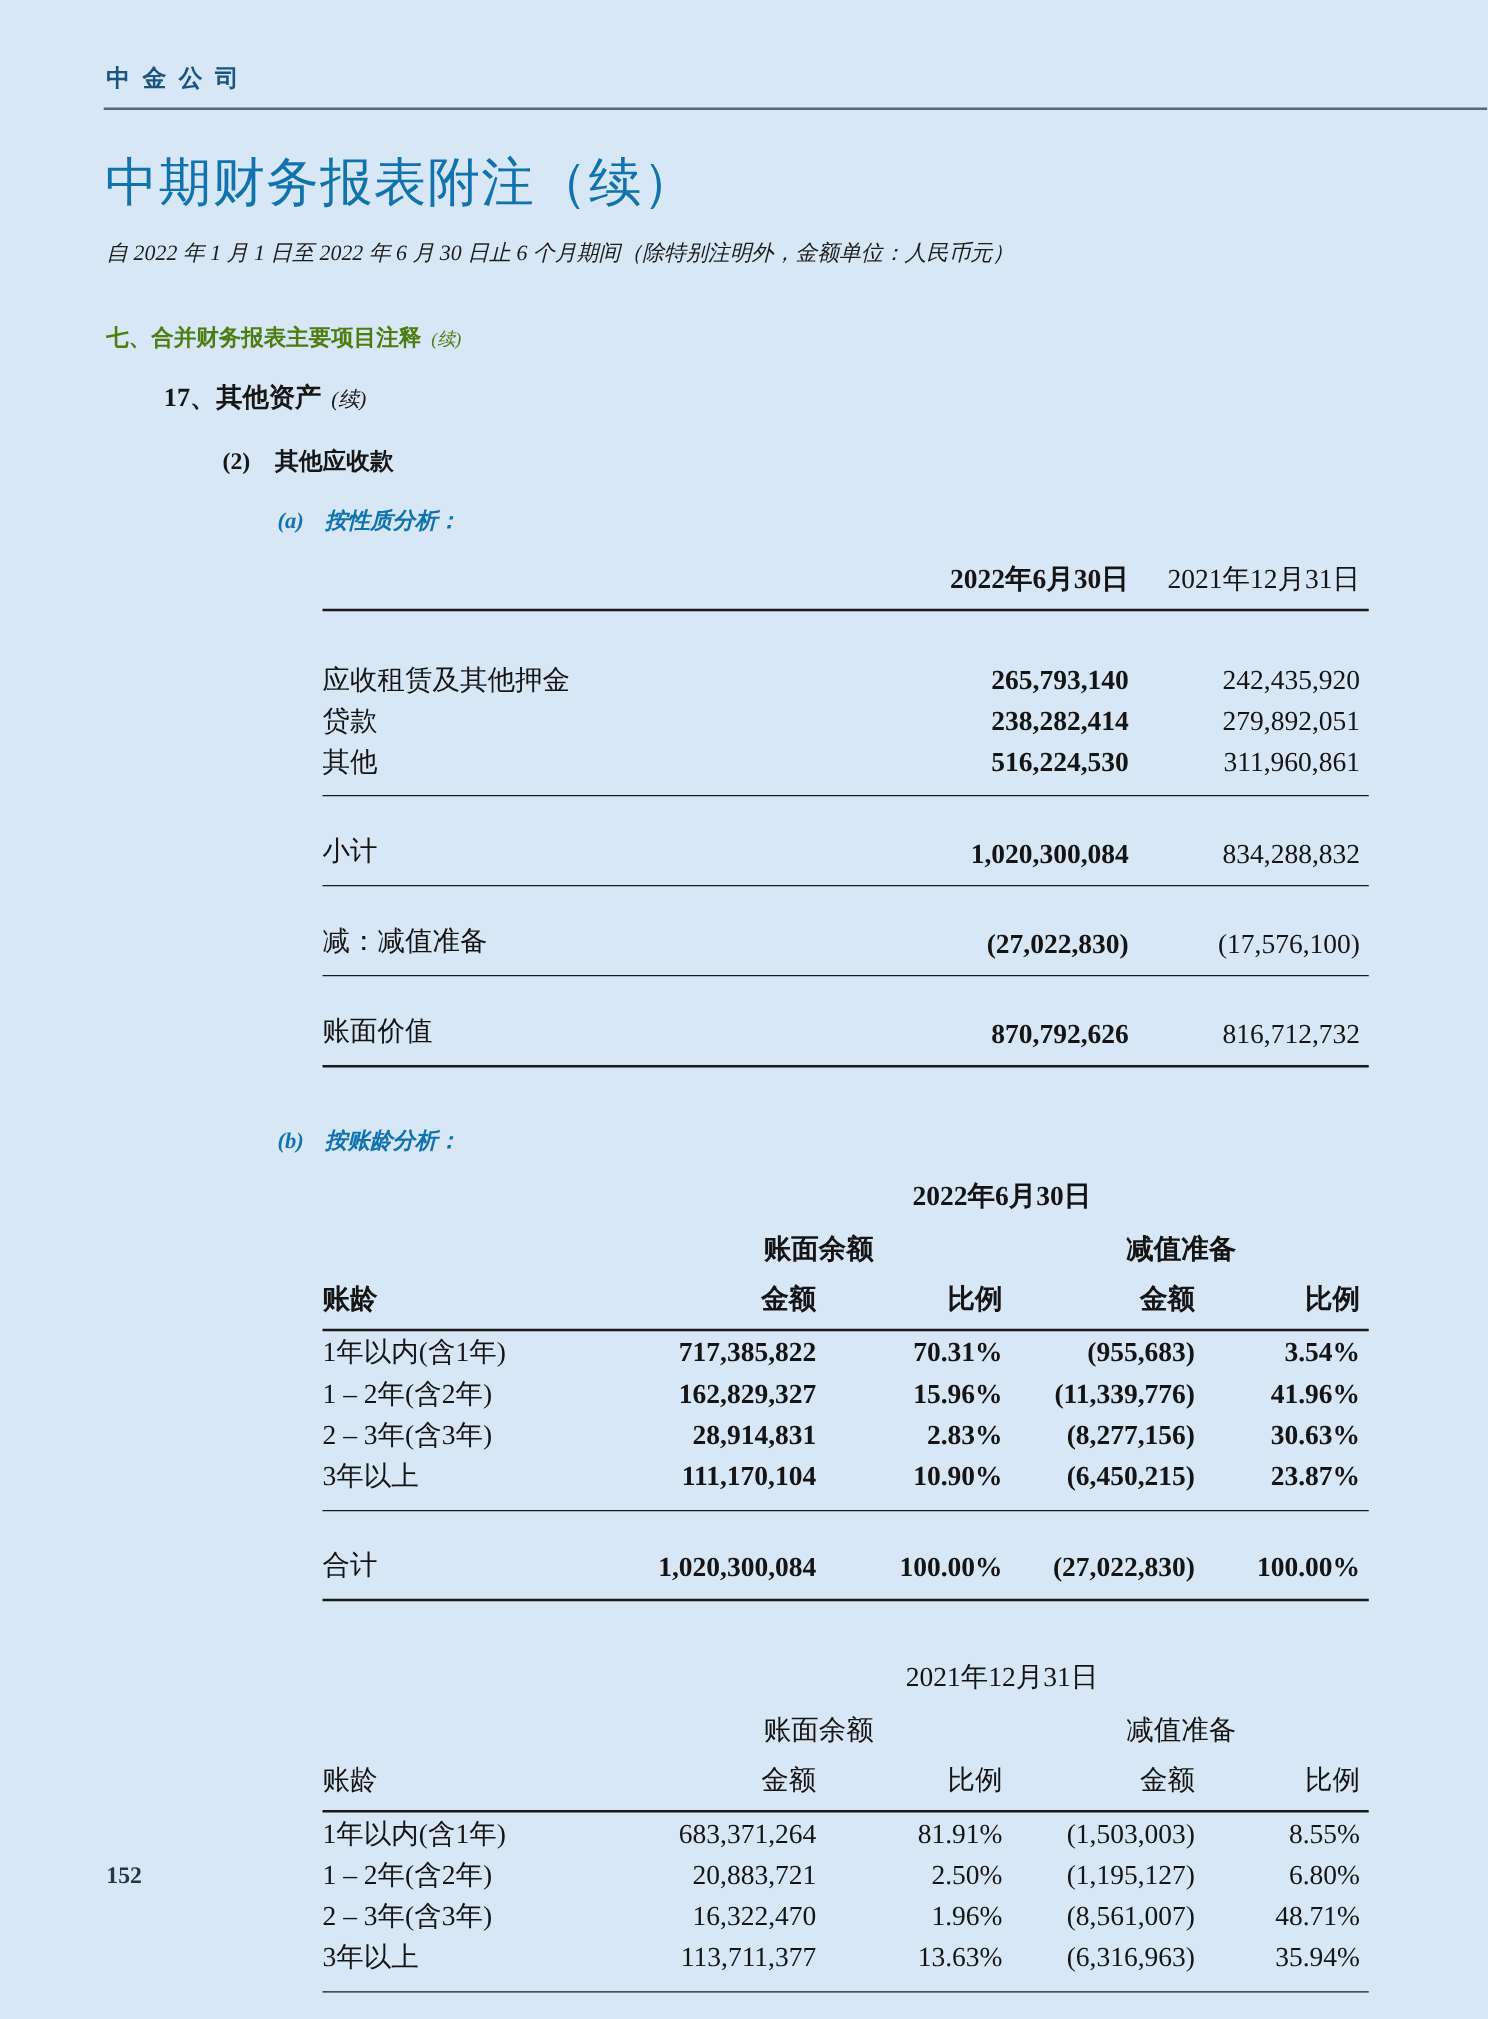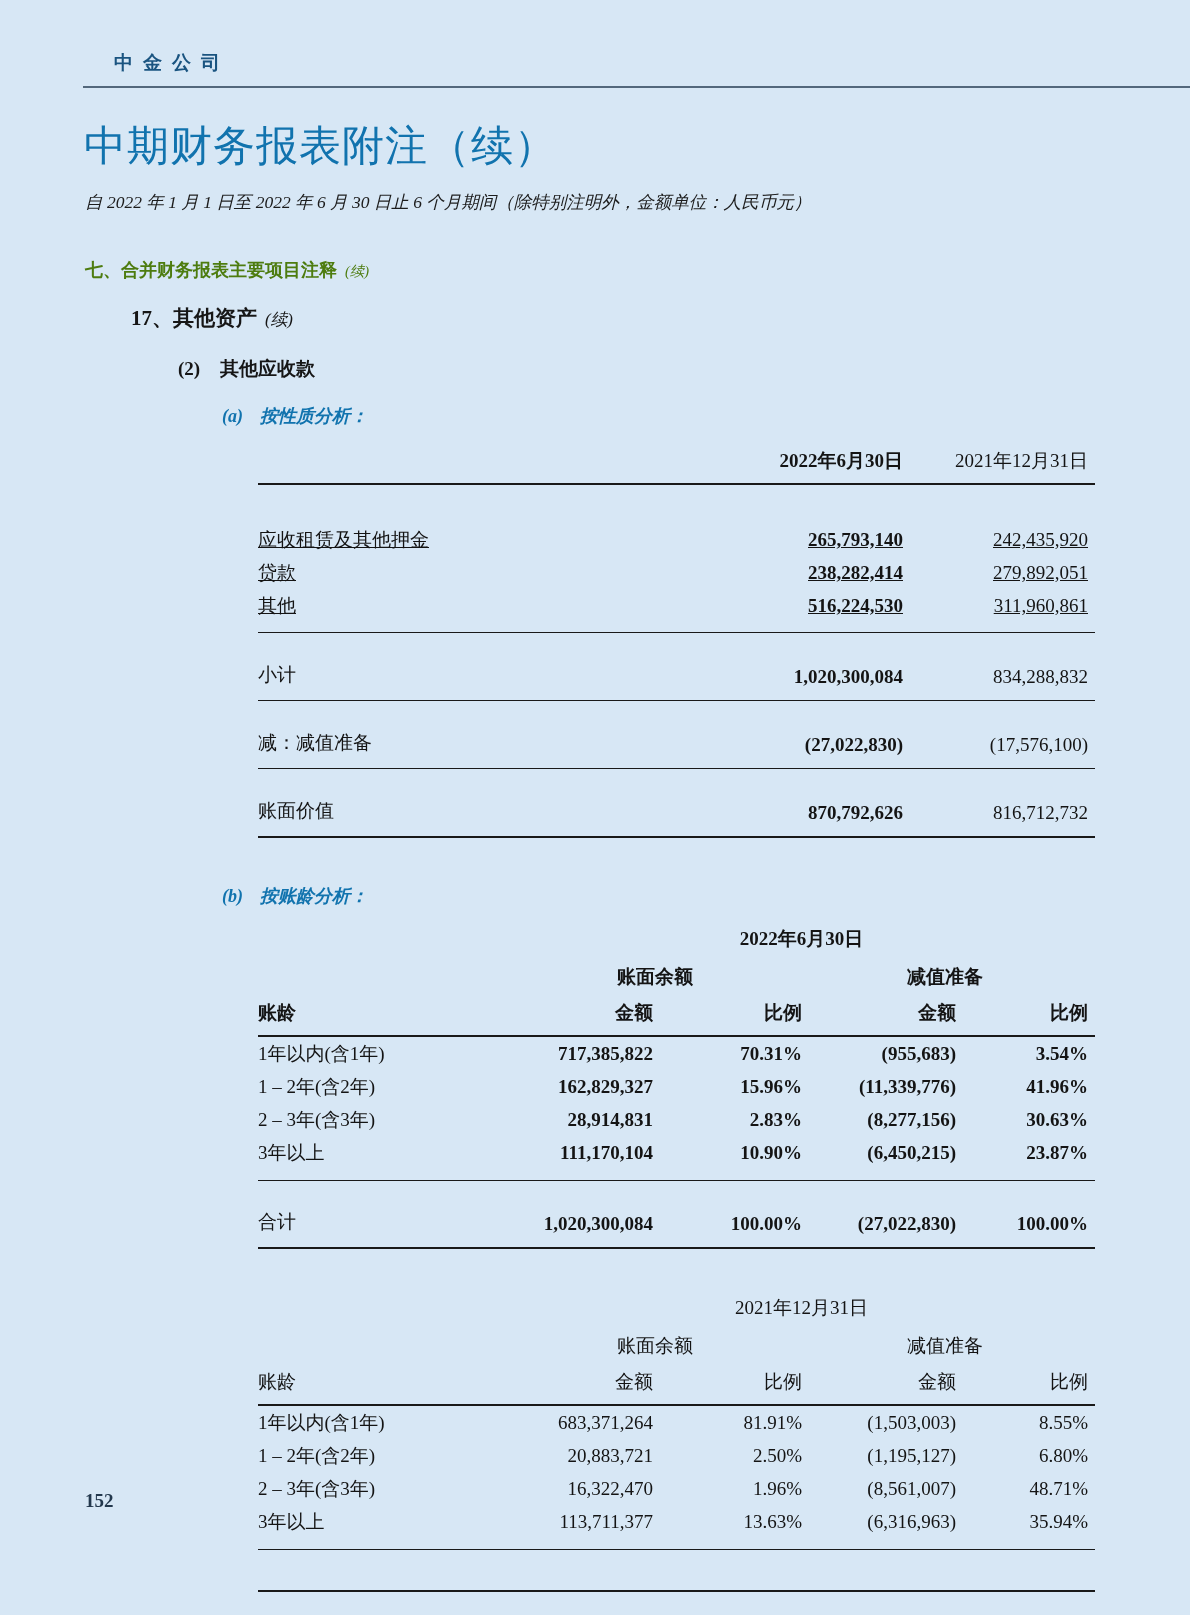--- a/index.html
+++ b/index.html
@@ -6,21 +6,21 @@
   .page {
     position:relative;
     width:1190px; height:1615px;
     background:#d7e7f5;
     font-family:"Liberation Serif", serif;
     color:#141414;
     overflow:hidden;
   }
   
   .brand {
-    margin:0 0 0 114px; padding-top:50px;
+    margin:0 0 0 85px; padding-top:50px;
     font-size:19px; font-weight:bold; letter-spacing:10px;
     color:#1a5480;
   }
   .brand-rule {
     margin:10px 0 0 83px; width:1107px; height:0;
     border-top:2px solid #53687c;
   }
   .doc-title {
     margin:30px 0 0 84px;
     font-size:42px; font-weight:normal; color:#1173ae;
@@ -32,31 +32,31 @@
   }
   
   .sec1 { margin:44px 0 0 85px;  font-size:18px; font-weight:bold; color:#4d7c0f; }
   .sec2 { margin:22px 0 0 131px; font-size:21px; font-weight:bold; color:#161616; }
   .sec3 { margin:24px 0 0 178px; font-size:19px; font-weight:bold; color:#161616; }
   .sec4 { margin:22px 0 0 222px; font-size:18px; font-weight:bold; font-style:italic; color:#1173ae; }
   .cont-suffix { font-style:italic; font-weight:normal; font-size:0.8em; margin-left:8px; }
   .sec3 .idx { display:inline-block; min-width:42px; }
   .sec4 .idx { display:inline-block; min-width:38px; }
   
-  .tbl { margin-left:258px; width:837px; font-size:19px; }
+  .tbl { margin-left:258px; width:837px; font-size:22px; }
   .rule        { border-bottom:1.7px solid #191919; }
   .rule-strong { border-bottom:2.5px solid #191919; }
   .c   { overflow:visible; white-space:nowrap; }
   .num { text-align:right; }
   
   .nrow { display:grid; grid-template-columns:470px 175px 192px; align-items:end; }
   .nrow .c:last-child { padding-right:7px; }
   .nhead { padding-bottom:9px; }
   .nbody { padding-top:38px; padding-bottom:10px; }
-  .nbody .nrow { line-height:33px;text-decoration:underline; }
+  .nbody .nrow { line-height:33px; }
   .nblock { padding-top:29px; padding-bottom:12px; }
   .b { font-weight:bold; }
   
   .arow { display:grid; grid-template-columns:250px 145px 149px 154px 139px; align-items:end; }
   .arow .c:last-child { padding-right:7px; }
   .adate  { text-align:center; padding-left:250px; margin-bottom:12px; }
   .agroup { margin-bottom:10px; }
   .g23 { grid-column:2 / 4; text-align:center; }
   .g45 { grid-column:4 / 6; text-align:center; padding-right:7px; }
   .acols { padding-bottom:9px; }

